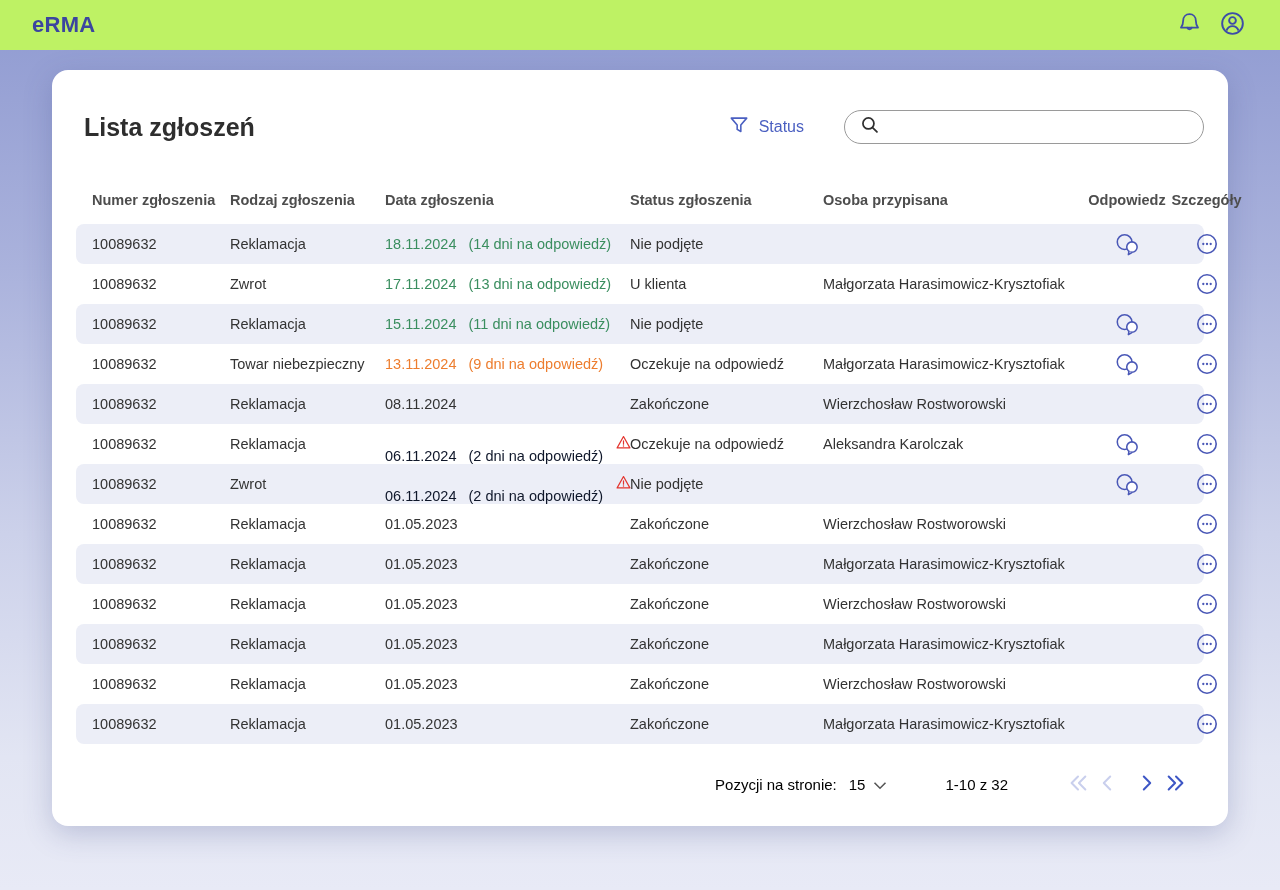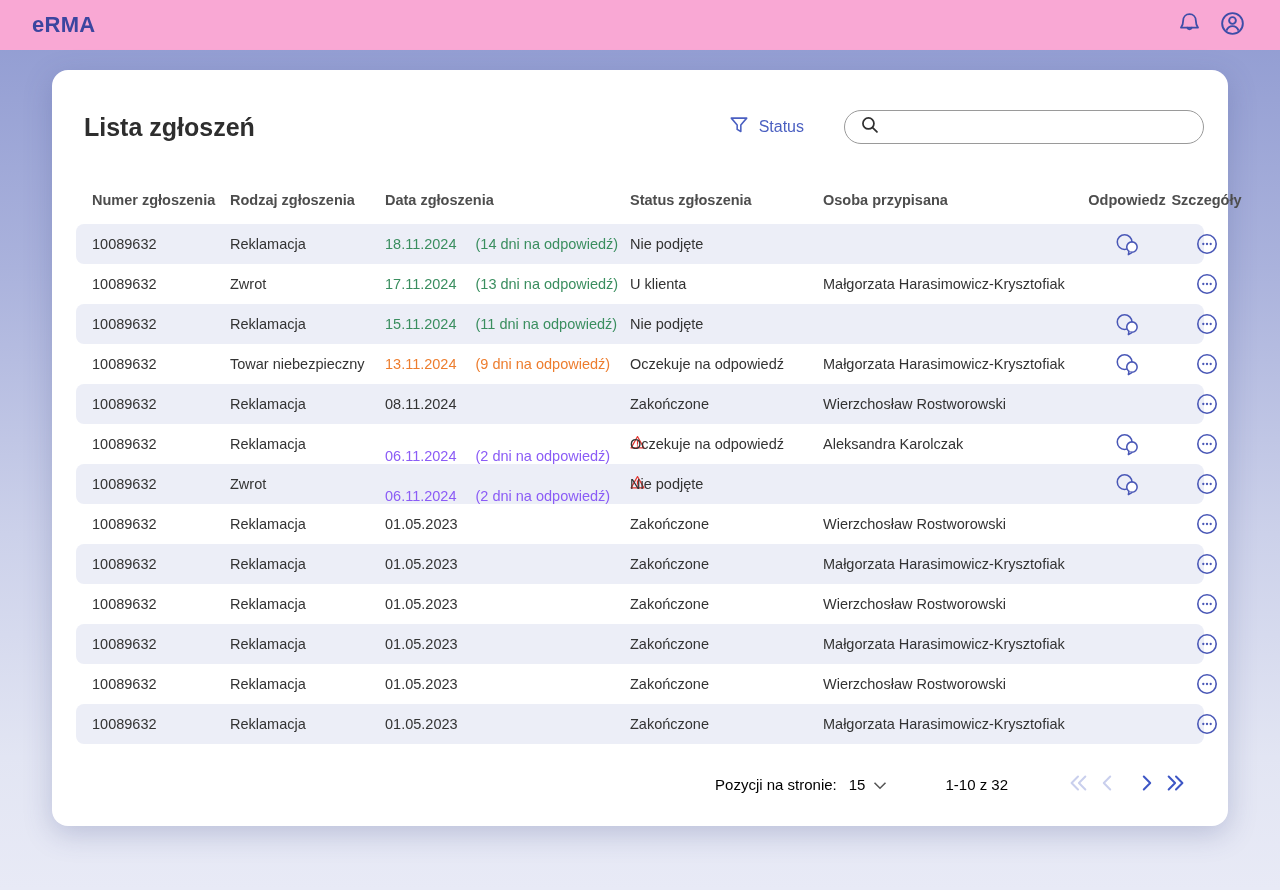--- a/index.html
+++ b/index.html
@@ -5,21 +5,21 @@
   * { box-sizing: border-box; }
   html,body { margin:0; padding:0; }
   body {
     width:1280px; height:890px;
     font-family:"Liberation Sans","DejaVu Sans",sans-serif;
     background:linear-gradient(180deg,#8f9ad1 0%,#aab2dc 30%,#ccd1ea 60%,#e2e5f3 85%,#e8eaf6 100%);
     overflow:hidden;
   }
   
   .topbar {
-    height:50px; background:#f9a8d4;
+    height:50px; background:#bef264;
     display:flex; align-items:center;
     padding:0 34px 0 32px;
   }
   .logo { color:#3b459f; font-weight:800; font-size:22px; letter-spacing:.3px; }
   .topbar-spacer { flex:1; }
   .top-icons { display:flex; align-items:center; gap:17px; }
   .icon-btn { display:inline-flex; align-items:center; justify-content:center; cursor:pointer; background:none; border:none; padding:0; }
 
   
   .card {
@@ -70,25 +70,25 @@
     height:24px; margin-bottom:12px;
     color:#4d4d4d; font-weight:700; font-size:14.5px;
   }
   .thead .hc-center { text-align:center; }
   .trow {
     height:40px; font-size:14.5px; color:#333333;
     border-radius:8px;
   }
   .trow.striped { background:#eceef7; }
   .cell { white-space:nowrap; overflow:hidden; text-overflow:ellipsis; }
-  .c-date { display:flex; align-items:center; gap:19px; overflow:visible; }
+  .c-date { display:flex; align-items:center; gap:12px; overflow:visible; }
   .deadline:empty { display:none; }
   .u-ok .date, .u-ok .deadline { color:#3a8e5f; }
   .u-warn .date, .u-warn .deadline { color:#ed7d2e; }
-  .u-danger .date, .u-danger .deadline { color:#8b5cf6;margin-top:24px; }
+  .u-danger .date, .u-danger .deadline { color:#0f172a;margin-top:24px; }
   .c-center { display:flex; justify-content:center; overflow:visible; }
   .row-icon { cursor:pointer; display:inline-flex; }
 
   
   .tfoot {
     margin-top:24px;
     display:flex; align-items:center; justify-content:flex-end;
     font-size:15px; color:#000000;
     padding-right:12px; height:32px;
   }

